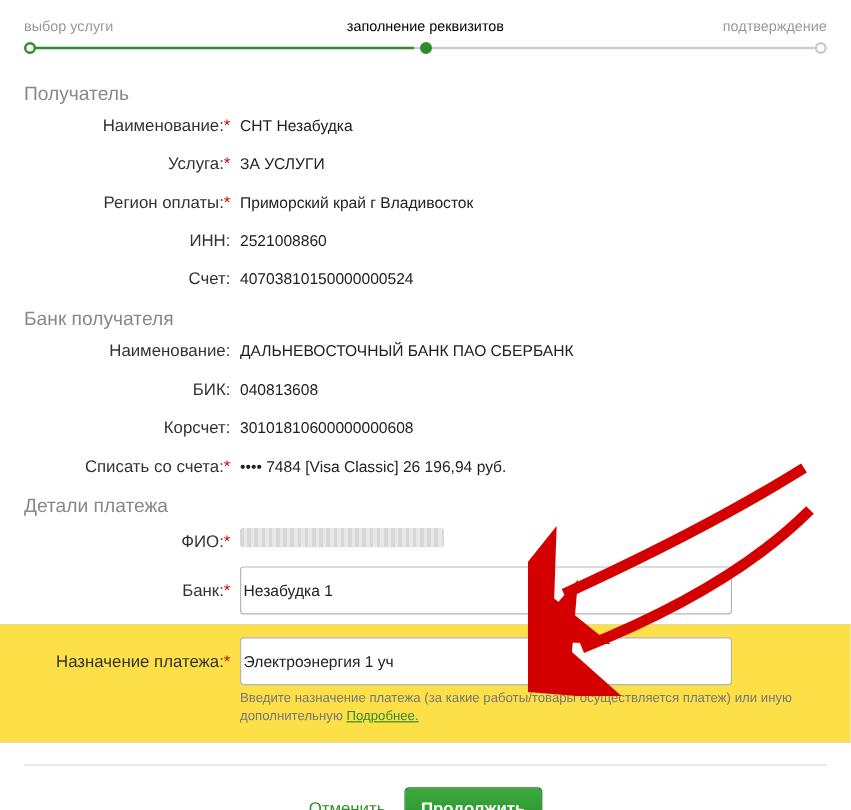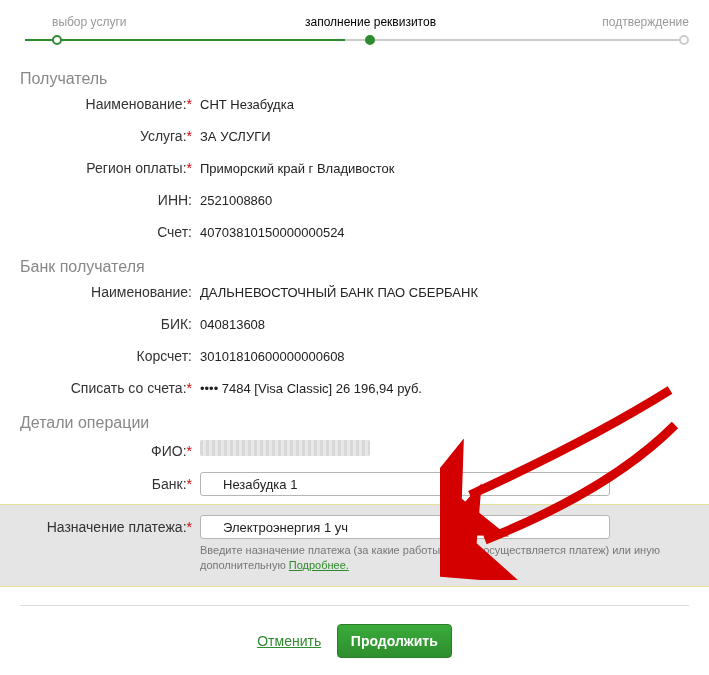--- a/index.html
+++ b/index.html
@@ -58,21 +58,21 @@
     text-align: center;
   }
   .step.active { color: #000000; }
   .step .dot {
     width: 10px; height: 10px;
     border-radius: 50%;
     background: #fff;
     border: 2px solid #ccc;
     margin-top: 6px;
   }
-  .steps .step:first-child { align-items: flex-start; margin-left: 32px; }
+  .steps .step:first-child { align-items: flex-start; }
   .steps .step:last-child { align-items: flex-end; }
   .step.active .dot { border-color: #2e8b2e; background: #2e8b2e; }
   .step.done .dot { border-color: #2e8b2e; }
 
   
   .section-title {
     color: #888;
     font-size: 16px;
     margin: 10px 0 8px 0;
     font-weight: normal;
@@ -98,30 +98,30 @@
   }
   .row-value.blurred {
     display: inline-block;
     width: 170px;
     height: 16px;
     background: repeating-linear-gradient(90deg, #d8d8d8 0 3px, #e8e8e8 3px 6px);
     border-radius: 2px;
   }
   input.text-input {
     width: 410px;
-    height: 24px;
-    padding: 2px 22px;
+    height: 40px;
+    padding: 2px 2px;
     border: 1px solid #b5b5b5;
     border-radius: 3px;
     font-size: 13px;
     font-family: inherit;
     color: #222;
   }
   .highlight-block {
-    background: #e5e5e5;
+    background: #fde047;
     border-top: 1px solid #e5dd9a;
     border-bottom: 1px solid #e5dd9a;
     padding: 10px 0 12px 0;
     margin: 8px -20px;
     padding-left: 20px;
     padding-right: 20px;
   }
   .hint {
     font-size: 11px;
     color: #777;
@@ -222,21 +222,21 @@
 </div>
 <div class="row">
   <div class="row-label"><span>Корсчет:</span></div>
   <div class="row-value">30101810600000000608</div>
 </div>
 <div class="row">
   <div class="row-label"><span>Списать со счета:</span><span class="req">*</span></div>
   <div class="row-value">•••• 7484  [Visa Classic] 26 196,94  руб.</div>
 </div>
 
-<div class="section-title">Детали операции</div>
+<div class="section-title">Детали платежа</div>
 
 <div class="row">
   <div class="row-label"><span>ФИО:</span><span class="req">*</span></div>
   <div class="row-value"><span class="blurred row-value"></span></div>
 </div>
 <div class="row">
   <div class="row-label"><span>Банк:</span><span class="req">*</span></div>
   <div class="row-value">
     <input class="text-input" type="text" value="Незабудка 1" style="">
   </div>

